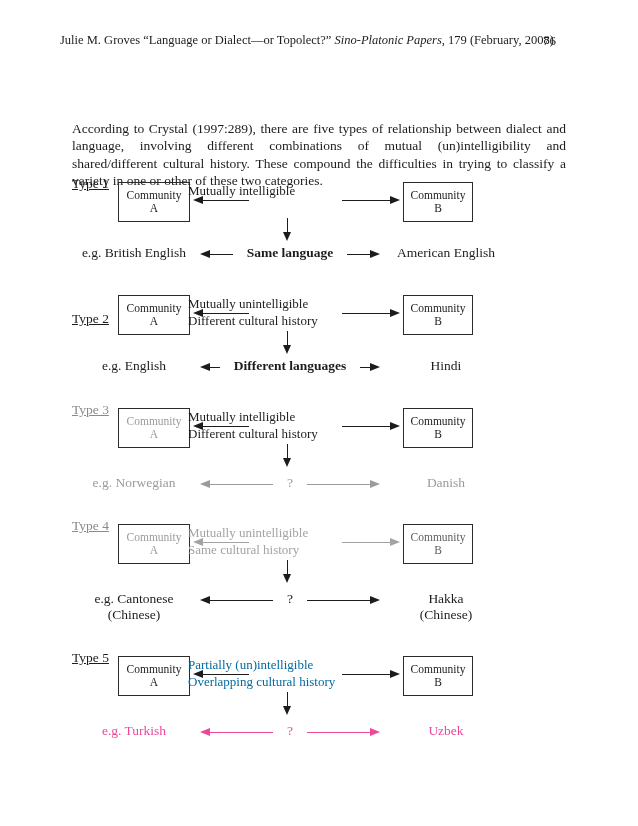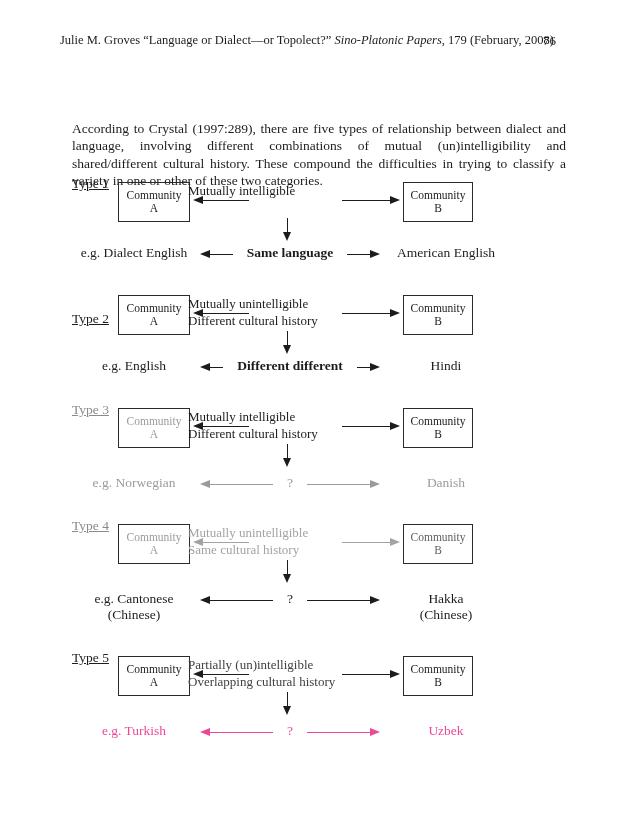--- a/index.html
+++ b/index.html
@@ -104,21 +104,21 @@
 
     <div class="cbox box-b" style="color: rgb(28, 28, 28);">
       <span>Community</span>
       <span>B</span>
     </div>
 
     <div class="down-arrow"></div>
 
     <div class="bottom-row" style="color: rgb(28, 28, 28);">
       <div class="ex">
-        <span>e.g. Dialect English</span>
+        <span>e.g. British English</span>
         <span></span>
       </div>
       <div class="b-arr b-arr-left">
         <div class="head-l"></div>
         <div class="line">
               <div class="seg seg-a"></div>
               <div class="seg seg-b"></div>
             </div>
       </div>
       <div class="result" style="font-weight: 700;">Same language</div>
@@ -177,21 +177,21 @@
         <span>e.g. English</span>
         <span></span>
       </div>
       <div class="b-arr b-arr-left">
         <div class="head-l"></div>
         <div class="line">
               <div class="seg seg-a"></div>
               <div class="seg seg-b"></div>
             </div>
       </div>
-      <div class="result" style="font-weight: 700;">Different different</div>
+      <div class="result" style="font-weight: 700;">Different languages</div>
       <div class="b-arr b-arr-right">
         <div class="line">
               <div class="seg seg-a"></div>
               <div class="seg seg-b"></div>
             </div>
         <div class="head-r"></div>
       </div>
       <div class="ex">
         <span>Hindi</span>
         <span></span>
@@ -334,21 +334,21 @@
     </div>
 
     <div class="h-arr arrow-to-a" style="color: rgb(28, 28, 28);">
       <div class="head-l"></div>
       <div class="line">
             <div class="seg seg-a"></div>
             <div class="seg seg-b"></div>
           </div>
     </div>
 
-    <div class="rel" style="color: #404040;">
+    <div class="rel" style="color: #0369a1;">
       <span>Partially (un)intelligible</span>
       <span>Overlapping cultural history</span>
     </div>
 
     <div class="h-arr arrow-to-b" style="color: rgb(28, 28, 28);">
       <div class="line">
             <div class="seg seg-a"></div>
             <div class="seg seg-b"></div>
           </div>
       <div class="head-r"></div>

